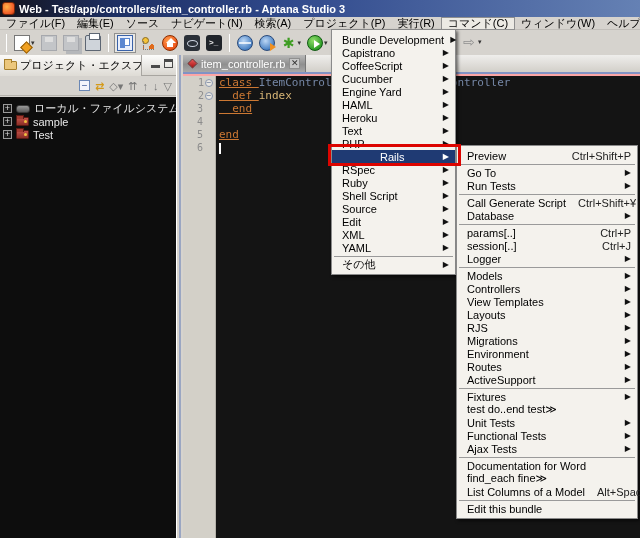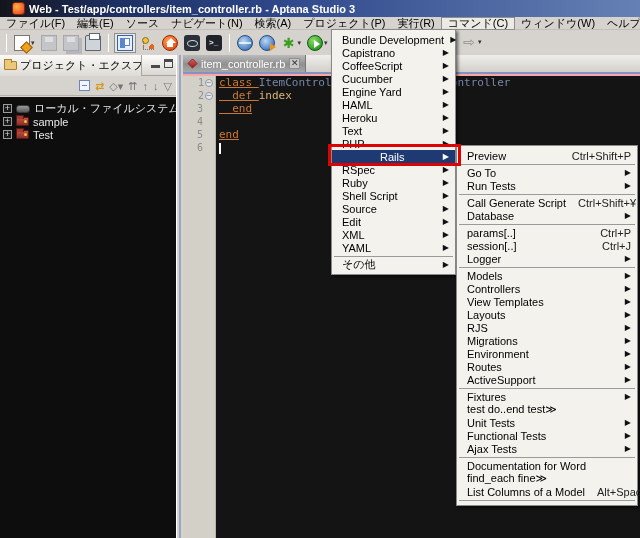--- a/index.html
+++ b/index.html
@@ -3,21 +3,21 @@
 <meta charset="utf-8">
 <style>
   html,body{margin:0;padding:0;background:#000;}
   *{box-sizing:border-box;}
   #screen{position:relative;width:640px;height:538px;overflow:hidden;
     font-family:"Liberation Sans","DejaVu Sans",sans-serif;font-size:11px;color:#000;
     background:#D6D3CE;}
   
   #titlebar{position:absolute;left:0;top:0;width:640px;height:17px;
     background:linear-gradient(90deg,#14141c 0%,#1d2f63 18%,#30498c 45%,#6581b4 100%);
-    display:flex;align-items:center;padding-left:12px;}
+    display:flex;align-items:center;padding-left:2px;}
   #titlebar .ttext{color:#fff;font-weight:bold;font-size:11px;white-space:nowrap;margin-left:4px;}
   .aptana-logo{width:13px;height:13px;border-radius:3px;
     background:radial-gradient(circle at 35% 35%,#ffb347,#f05a28 70%,#c23a10);
     border:1px solid #7a2a08;display:inline-block;}
   
   #menubar{position:absolute;left:0;top:17px;width:640px;height:13px;background:#D6D3CE;
     display:flex;align-items:center;border-bottom:1px solid #c2bfba;}
   .mbitem{padding:0 6px;height:13px;line-height:13px;white-space:nowrap;}
   .mbitem.active{background:#ECEAE4;border:1px solid #8f8f8f;line-height:11px;}
   
@@ -480,17 +480,20 @@
       <div class="mitem">
         <span class="lbl">find_each fine≫</span>
       </div>
       <div class="mitem">
         <span class="lbl">List Columns of a Model</span>
         <span class="sc">Alt+Space</span>
       </div>
       <div class="msep-wrap">
         <div class="msep"></div>
       </div>
+      <div class="mitem">
+        <span class="lbl">Edit this bundle</span>
+      </div>
     </div>
 
   <div id="redbox"></div>
 
 </div>
 
 </body></html>

